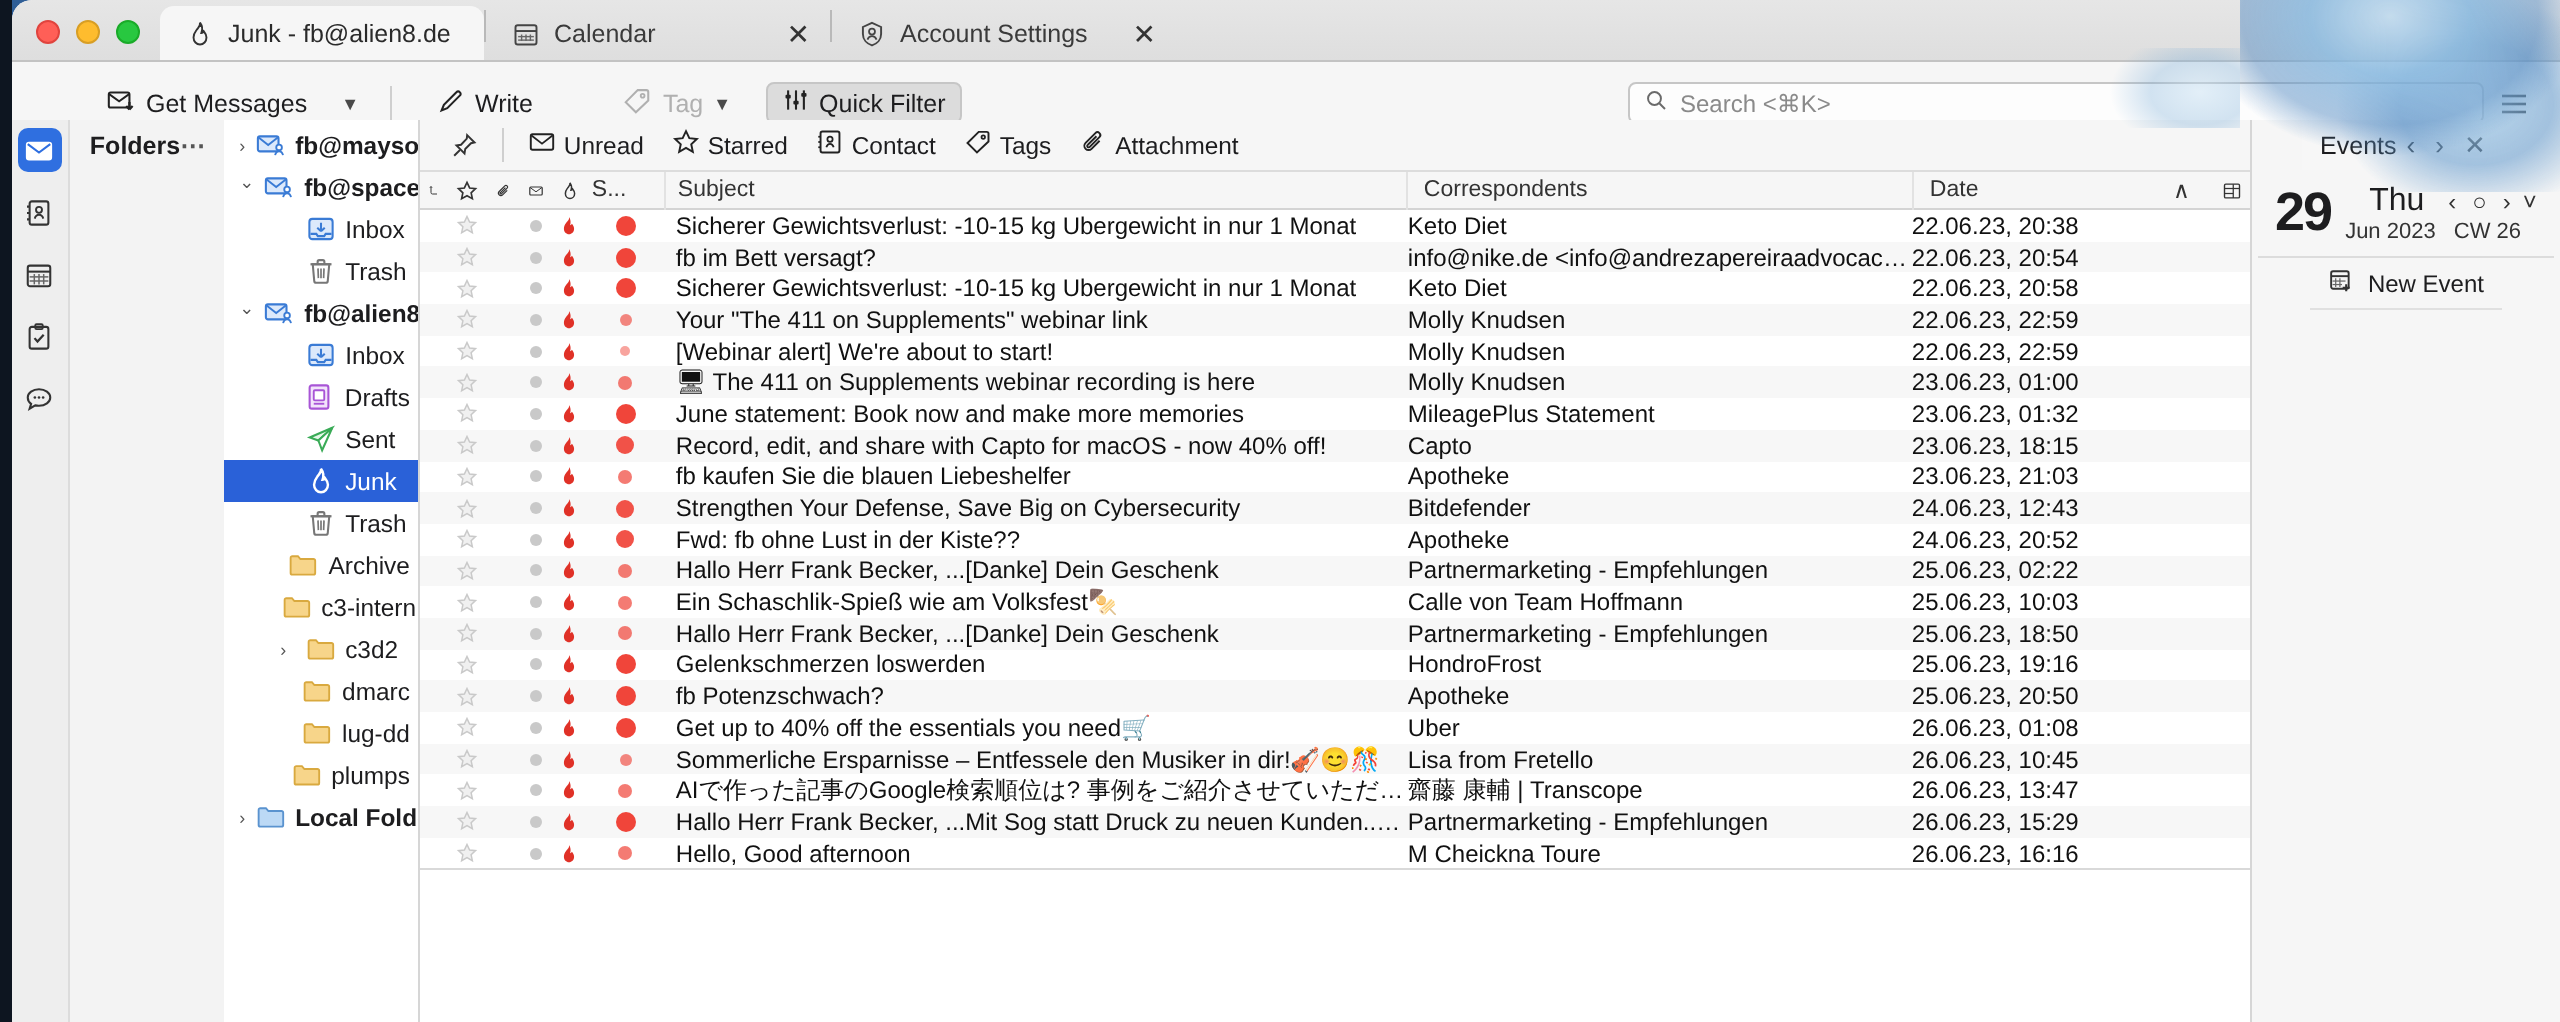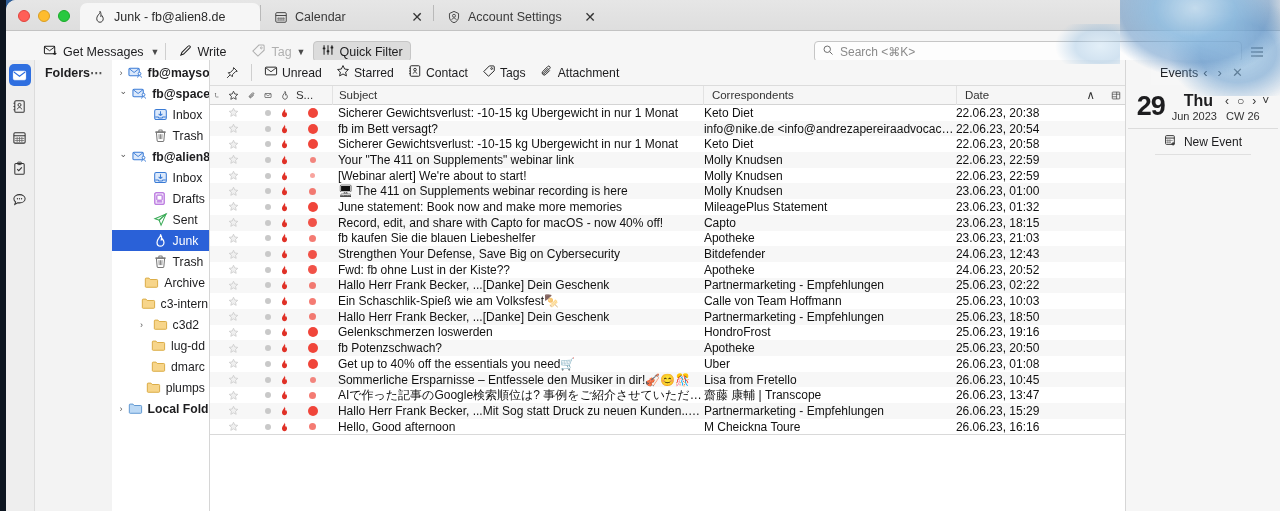--- a/index.html
+++ b/index.html
@@ -44,33 +44,33 @@
   .tl { width:12px;height:12px;border-radius:50%; }
   .tl.r{background:#ff5f57;border:.5px solid #e0443e;}
   .tl.y{background:#febc2e;border:.5px solid #d89e24;}
   .tl.g{background:#28c840;border:.5px solid #1aab29;}
   .tab {
     height:27px; display:flex; align-items:center; gap:7px;
     padding:0 10px 0 12px; font-size:12.5px; color:#2a2a2a;
     border-top-left-radius:7px; border-top-right-radius:7px;
     position:relative;
   }
-  .tab.active { background:#f6f6f6; width:180px; }
+  .tab.active { background:#f6f6f6; width:162px; }
   .tab.inactive { width:172px; color:#3a3a3a; }
   .tab .tname { flex:1; white-space:nowrap; overflow:hidden; text-overflow:ellipsis; }
   .tabsep { width:1px; height:16px; background:#b9b9b9; align-self:center; margin-bottom:5px;}
   .tabclose { font-size:14px; color:#333; line-height:1; cursor:default; }
   .ticon { width:15px;height:15px; display:inline-flex;align-items:center;justify-content:center;flex:0 0 auto;}
   .ticon svg{display:block;}
 
   
   #toolbar {
     position:absolute; left:0; top:31px; width:1274px; height:42px;
     background:#f6f6f6; border-bottom:1px solid #dcdcdc;
-    display:flex; align-items:center;
+    display:flex; align-items:center;gap:10px;
   }
   #spacerL { width:30px; }
   .tbtn {
     display:flex; align-items:center; gap:5px;
     height:21px; padding:0 7px; border-radius:4px;
     font-size:12.5px; color:#1d1d1f; white-space:nowrap;
   }
   .tbtn.pressed { background:#dcdcdc; border:1px solid #c6c6c6; }
   .tbtn.dim { color:#b0b0b0; }
   .vdiv { width:1px; height:17px; background:#cfcfcf; margin:0 5px; }
@@ -162,21 +162,21 @@
     background:rgba(246,246,246,.82);
   }
   #evhead .sp{margin-left:auto;}
   .evnav{ padding:0 5px; font-size:13px; color:#333;}
   #evdate {
     height:44px; display:flex; align-items:center; padding:0 7px 0 9px;
     background:rgba(246,246,246,.8);
     border-bottom:1px solid #dcdcdc;
   }
   #evday{ font-size:27px; font-weight:bold; letter-spacing:-1px;}
-  #evdw{ font-size:16px; font-weight:bold; margin-left:19px;}
+  #evdw{ font-size:16px; font-weight:normal; margin-left:19px;}
   #evsub{ font-size:11px; color:#333; }
   #evnewwrap{ height:26px; display:flex;align-items:center;gap:6px;padding:0 9px; border-bottom:1px solid #e0e0e0; background:#f6f6f6;}
   #evrest{ flex:1; background:#f6f6f6;}
   .smallnav{font-size:12px;color:#333;padding:0 3px;}
 
   
   #peek {
     position:absolute; right:0; top:0; width:160px; height:96px;
     pointer-events:none; opacity:.85;
     background:
@@ -525,30 +525,30 @@
             </span>
             <span class="fname">c3d2</span>
           </div>
           <div class="frow" style="padding-left: 24px;">
             <span class="ftw"></span>
             <span class="ficon">
               <svg width="15" height="15" viewBox="0 0 16 16">
                 <path d="M1.4 4.2a.9.9 0 0 1 .9-.9h3l1.3 1.5h7a.9.9 0 0 1 .9.9v6.5a.9.9 0 0 1-.9.9H2.3a.9.9 0 0 1-.9-.9z" fill="#f7d58a" stroke="#d9a93f" stroke-width="1"></path>
               </svg>
             </span>
-            <span class="fname">lug-dd</span>
+            <span class="fname">dmarc</span>
           </div>
           <div class="frow" style="padding-left: 24px;">
             <span class="ftw"></span>
             <span class="ficon">
               <svg width="15" height="15" viewBox="0 0 16 16">
                 <path d="M1.4 4.2a.9.9 0 0 1 .9-.9h3l1.3 1.5h7a.9.9 0 0 1 .9.9v6.5a.9.9 0 0 1-.9.9H2.3a.9.9 0 0 1-.9-.9z" fill="#f7d58a" stroke="#d9a93f" stroke-width="1"></path>
               </svg>
             </span>
-            <span class="fname">dmarc</span>
+            <span class="fname">lug-dd</span>
           </div>
           <div class="frow" style="padding-left: 24px;">
             <span class="ftw"></span>
             <span class="ficon">
               <svg width="15" height="15" viewBox="0 0 16 16">
                 <path d="M1.4 4.2a.9.9 0 0 1 .9-.9h3l1.3 1.5h7a.9.9 0 0 1 .9.9v6.5a.9.9 0 0 1-.9.9H2.3a.9.9 0 0 1-.9-.9z" fill="#f7d58a" stroke="#d9a93f" stroke-width="1"></path>
               </svg>
             </span>
             <span class="fname">plumps</span>
           </div>

